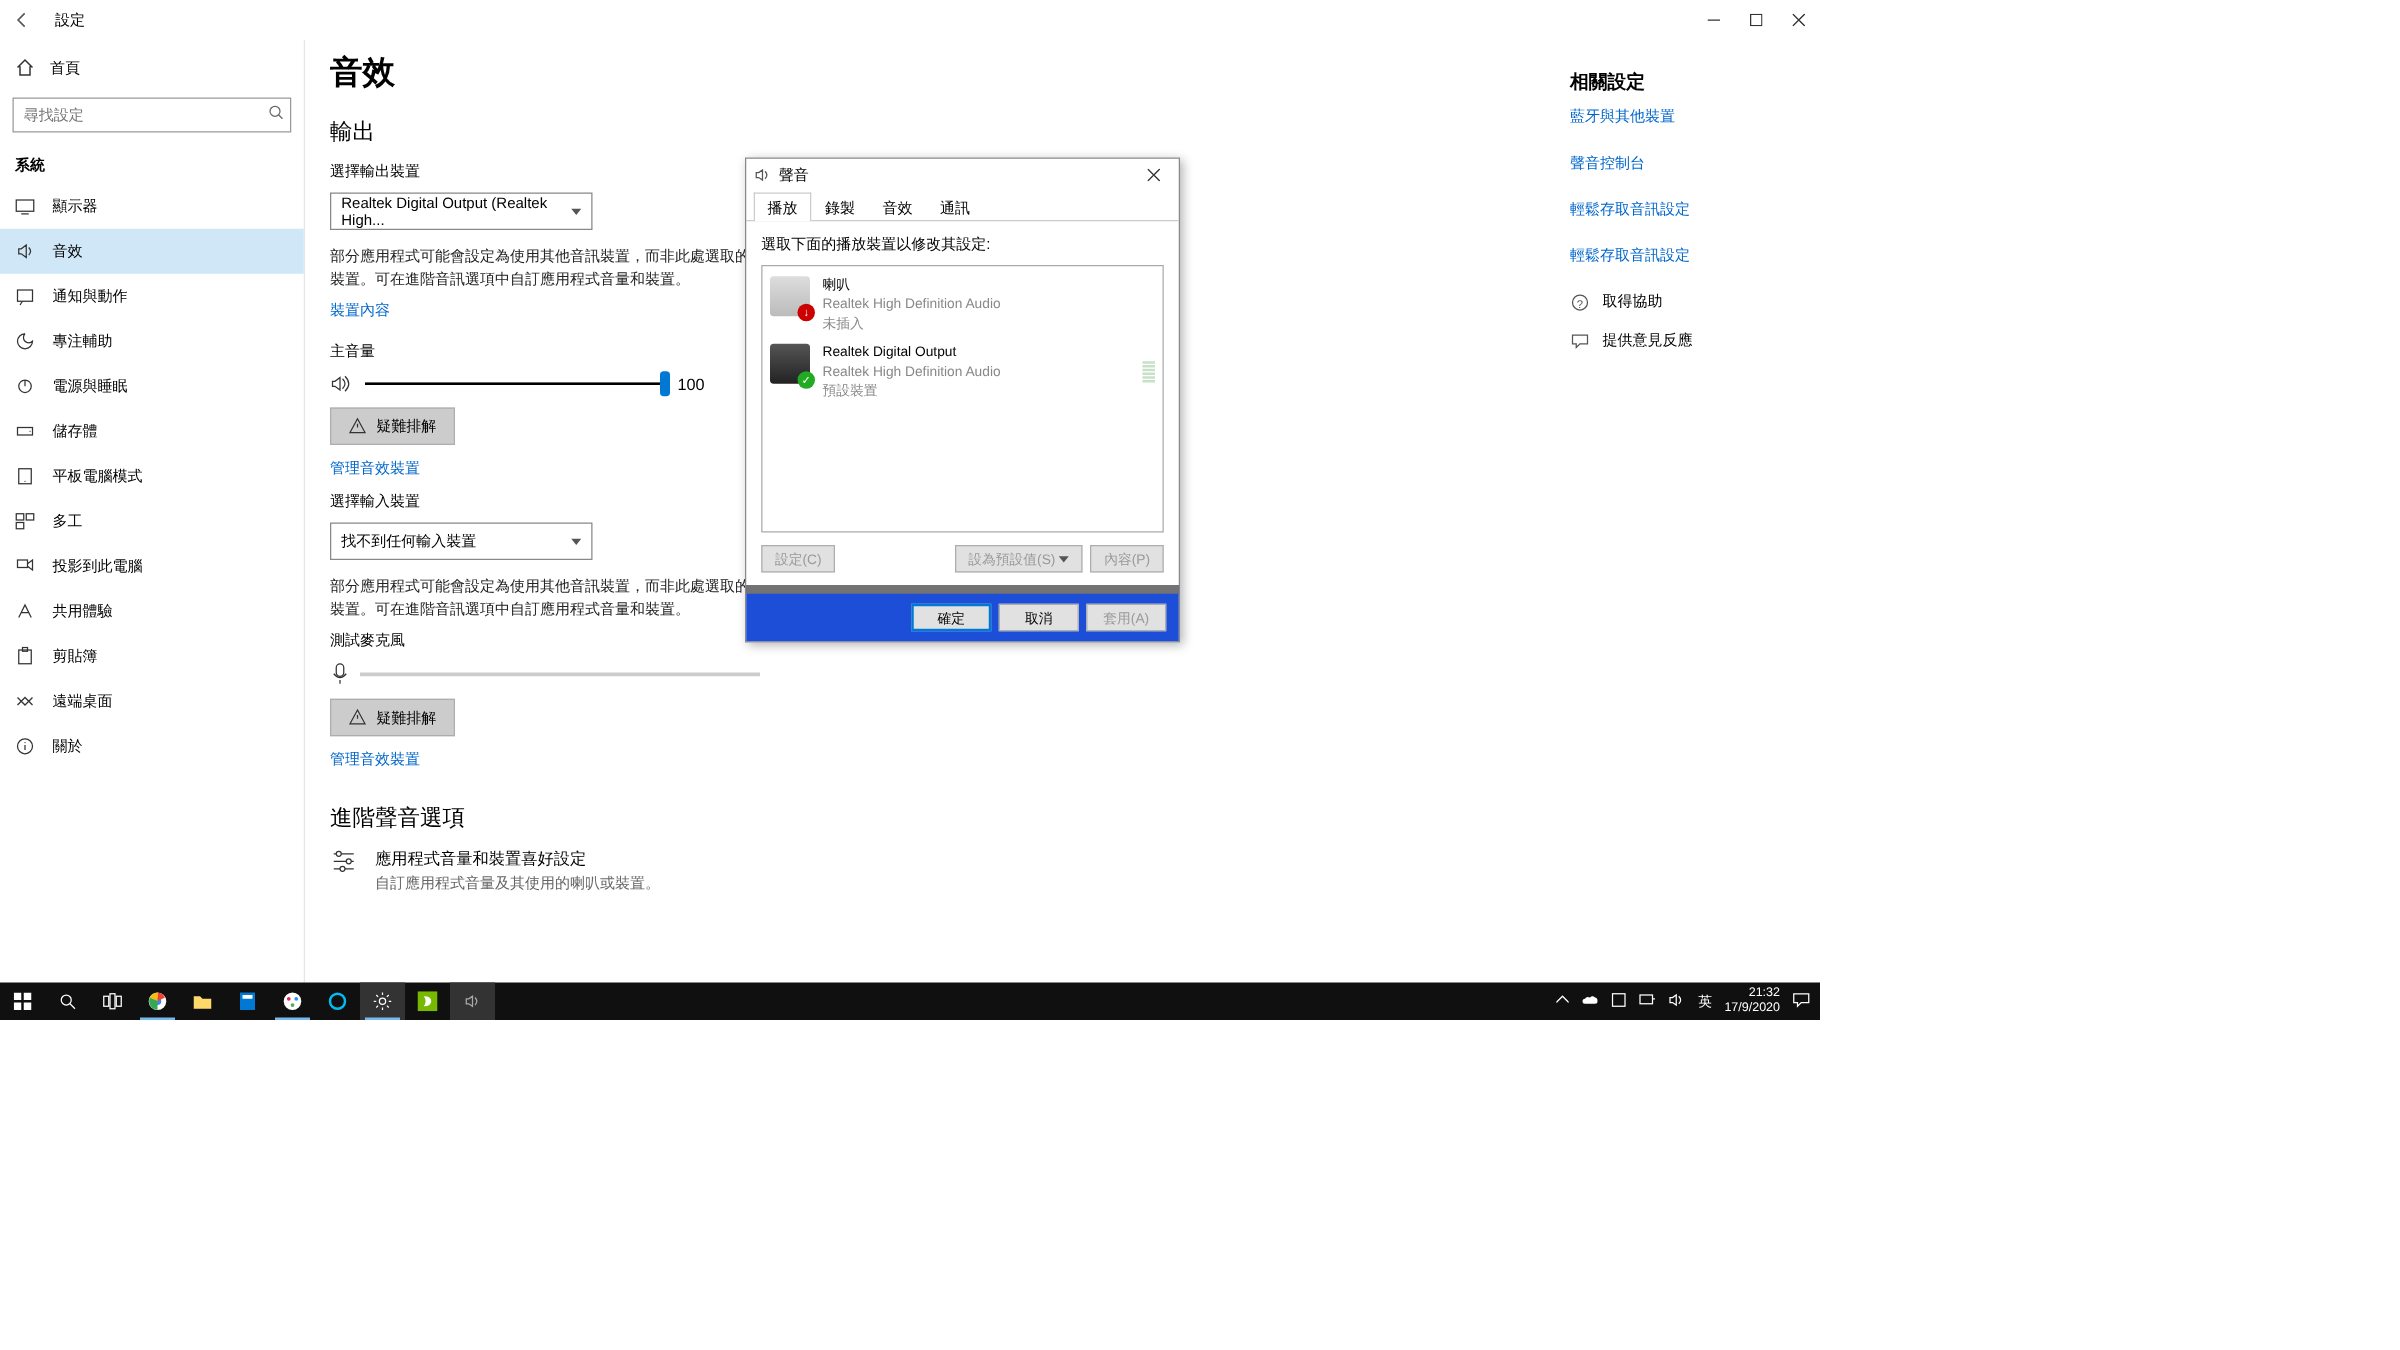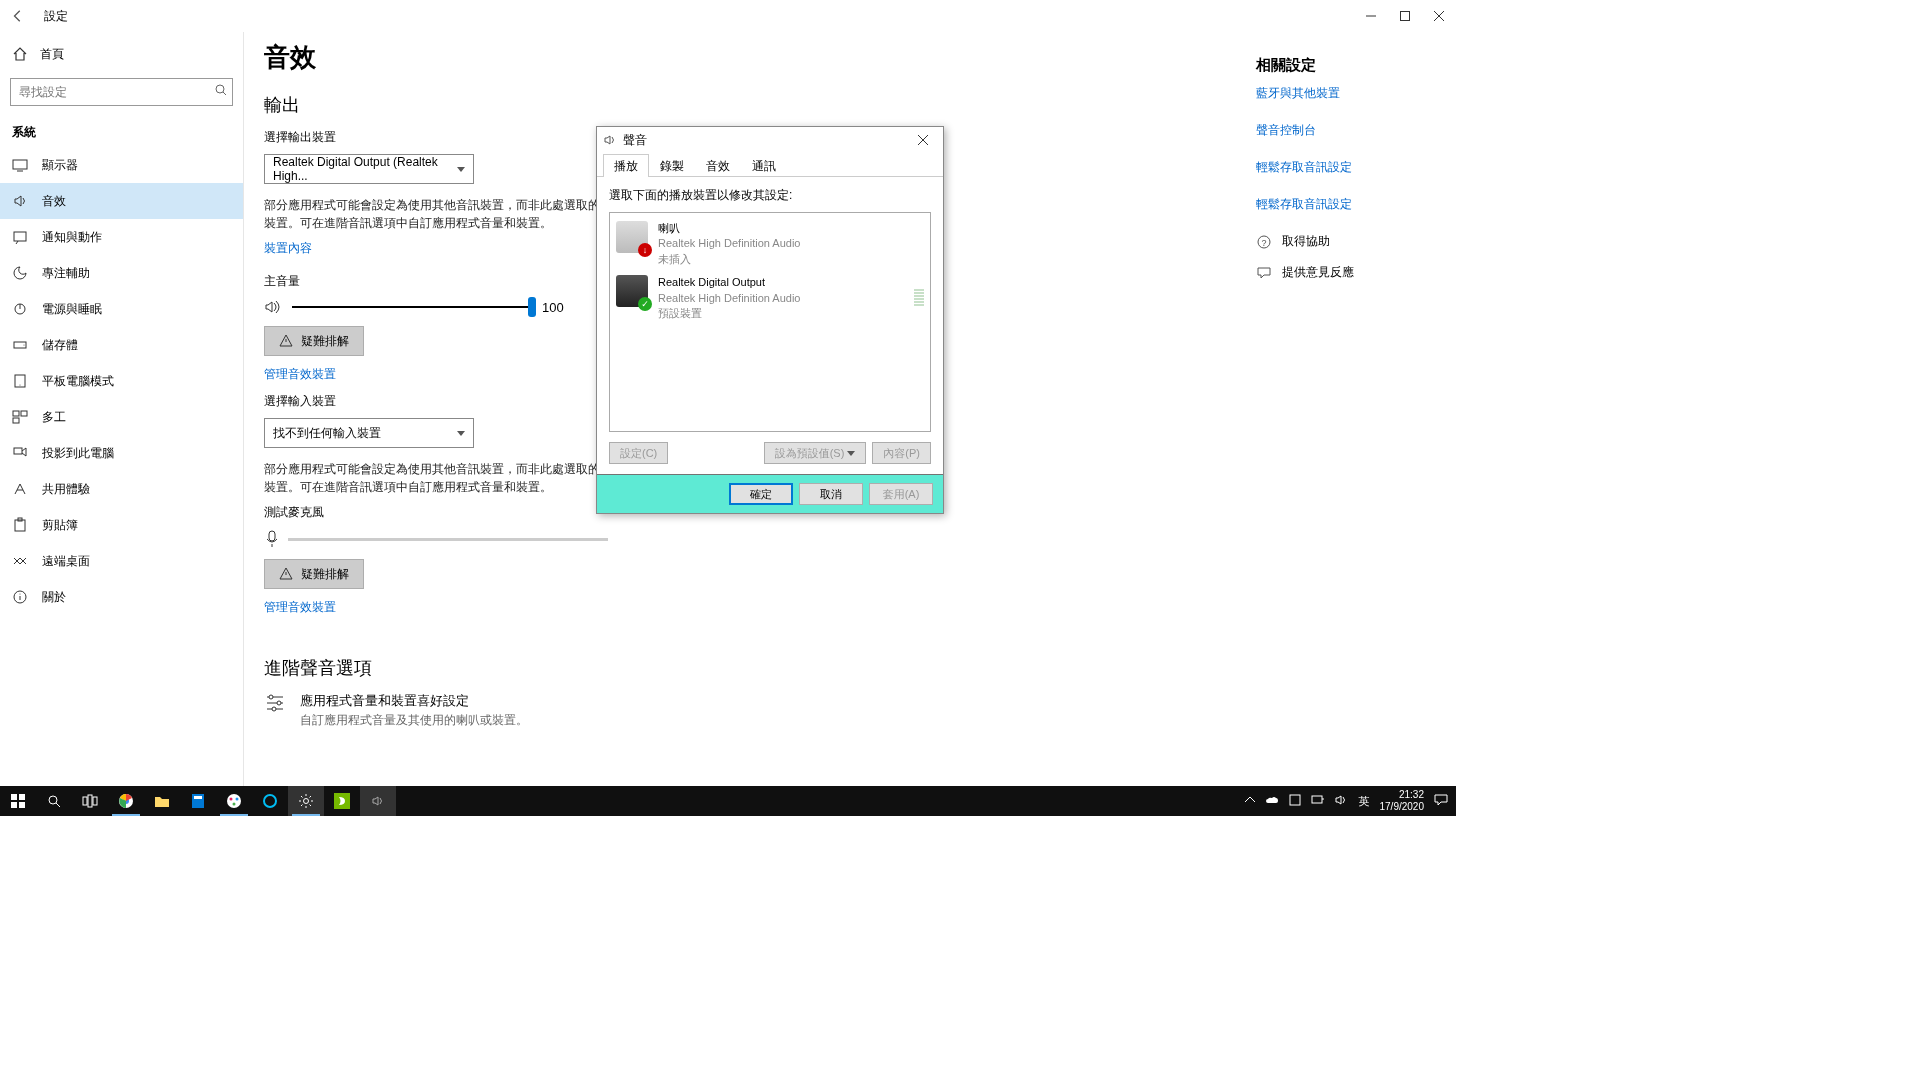--- a/index.html
+++ b/index.html
@@ -66,21 +66,21 @@
 .dialog .device .badge.down { background: #c00; }
 .dialog .device .badge.ok { background: #2a2; }
 .dialog .device .dev-text { font-size: 11px; line-height: 1.4; }
 .dialog .device .dev-text .name { color: #000; }
 .dialog .device .dev-text .sub { color: #888; }
 .dialog .device .meter { margin-left: auto; width: 10px; align-self: center; }
 .dialog .meter .bar { width: 100%; height: 2px; background: #c8e0c8; margin-bottom: 1px; }
 .dialog .dlg-btns-row { display: flex; gap: 6px; margin-top: 10px; }
 .dialog .dlg-btn { height: 22px; border: 1px solid #adadad; background: #e1e1e1; font-size: 11px; padding: 0 10px; cursor: pointer; display:inline-flex; align-items:center; }
 .dialog .dlg-btn.disabled { color: #999; }
-.dialog .dlg-footer { border-top: 1px solid #737373; background: #5eead4; padding: 8px 10px; display: flex; justify-content: flex-end; gap: 6px; text-align: center; }
+.dialog .dlg-footer { border-top: 7px solid #737373; background: #1d4ed8; padding: 8px 10px; display: flex; justify-content: flex-end; gap: 6px; text-align: center; }
 .dialog .dlg-footer .dlg-btn { min-width: 64px; justify-content: center; }
 .dialog .dlg-footer .dlg-btn.primary { border: 2px solid #0078d4; }
 
 
 .taskbar { position: absolute; left: 0; right: 0; bottom: 0; height: 30px; background: #101010; display: flex; align-items: stretch; color: #fff; }
 .taskbar .tb-btn { width: 36px; display: flex; align-items: center; justify-content: center; cursor: pointer; position: relative; }
 .taskbar .tb-btn.running::after { content:''; position:absolute; left:4px; right:4px; bottom:0; height:2px; background:#76b9ed; }
 .taskbar .tb-btn.active-app { background: #333; }
 .taskbar .tray { margin-left: auto; display: flex; align-items: center; gap: 10px; padding-right: 8px; font-size: 10px; }
 .taskbar .tray .clock { text-align: right; line-height: 1.2; }
@@ -273,21 +273,21 @@
     </div>
     <div class="btn" style="margin-top:10px;">
       <svg width="14" height="14">
           <path d="M7 1 L13 12 H1 Z" stroke="#333" fill="none"></path>
           <line x1="7" y1="5" x2="7" y2="8" stroke="#333"></line>
         </svg>
       <span>疑難排解</span>
     </div><br>
     <span class="link">管理音效裝置</span>
 
-    <h2 style="margin-top:30px;">進階聲音選項</h2>
+    <h2 style="margin-top:16px;">進階聲音選項</h2>
     <div class="adv-row">
       <svg width="22" height="22">
           <path d="M3 5 H19 M3 11 H19 M3 17 H19" stroke="#333"></path>
           <circle cx="7" cy="5" r="2" fill="#fff" stroke="#333"></circle>
           <circle cx="15" cy="11" r="2" fill="#fff" stroke="#333"></circle>
           <circle cx="10" cy="17" r="2" fill="#fff" stroke="#333"></circle>
         </svg>
       <div class="adv-text">
         <div class="t">應用程式音量和裝置喜好設定</div>
         <div class="s">自訂應用程式音量及其使用的喇叭或裝置。</div>

